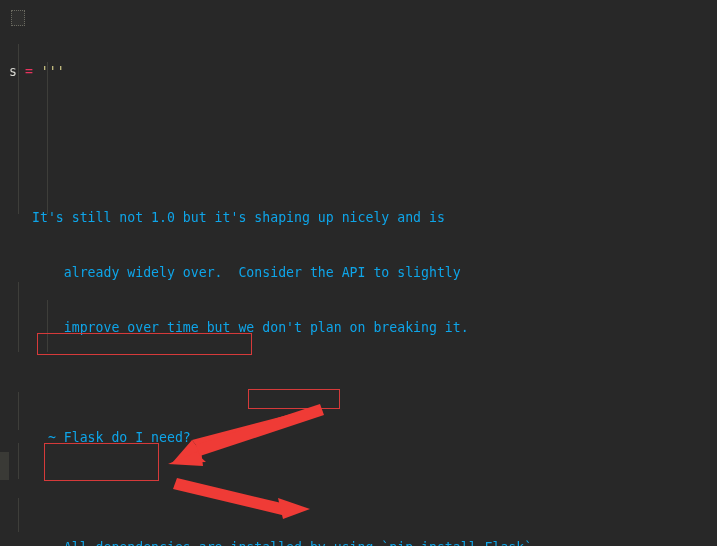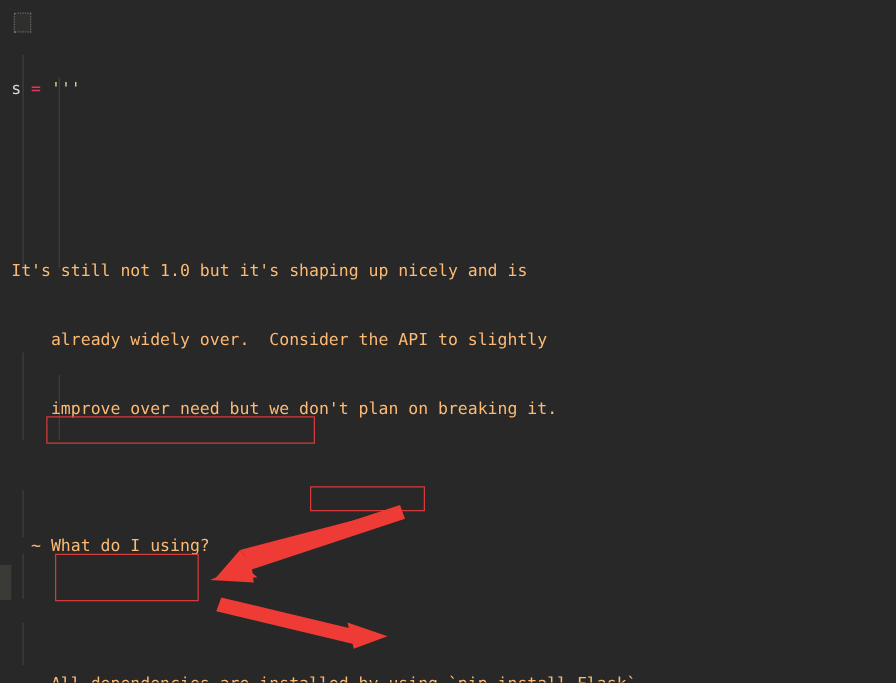--- a/index.html
+++ b/index.html
@@ -39,21 +39,21 @@
     left: 9px; top: 8px;
     white-space: pre;
     color: #d8d8d2;
   }
   .ln {
     height: 18.3px;
     white-space: pre;
     position: relative;
   }
   .str  { color: #d6cf8a; }
-  .doc  { color: #fdba74; }
+  .doc  { color: #0ea5e9; margin-left: 23px; }
   .op   { color: #e8335e; }
   .var  { color: #d8d8d2; }
 
   
   .guide {
     position: absolute;
     width: 1px;
     background: #3e3e3a;
   }
   
@@ -94,23 +94,23 @@
   <div class="guide" style="left:18px; top:498px; height:34px;"></div>
 
   <div class="code">
 
     <div class="ln"><span class="var">s</span><span class="op"> = </span><span class="str">'''</span></div>
 
     <div class="ln">&nbsp;</div>
 
     <div class="ln"><span class="doc">It's still not 1.0 but it's shaping up nicely and is</span></div>
     <div class="ln"><span class="doc">    already widely over.  Consider the API to slightly</span></div>
-    <div class="ln"><span class="doc">    improve over need but we don't plan on breaking it.</span></div>
+    <div class="ln"><span class="doc">    improve over time but we don't plan on breaking it.</span></div>
     <div class="ln">&nbsp;</div>
-    <div class="ln"><span class="doc">  ~ What do I using?</span></div>
+    <div class="ln"><span class="doc">  ~ Flask do I need?</span></div>
     <div class="ln">&nbsp;</div>
     <div class="ln"><span class="doc">    All dependencies are installed by using `pip install Flask`.</span></div>
     
     
     
     
     
 
     
 

